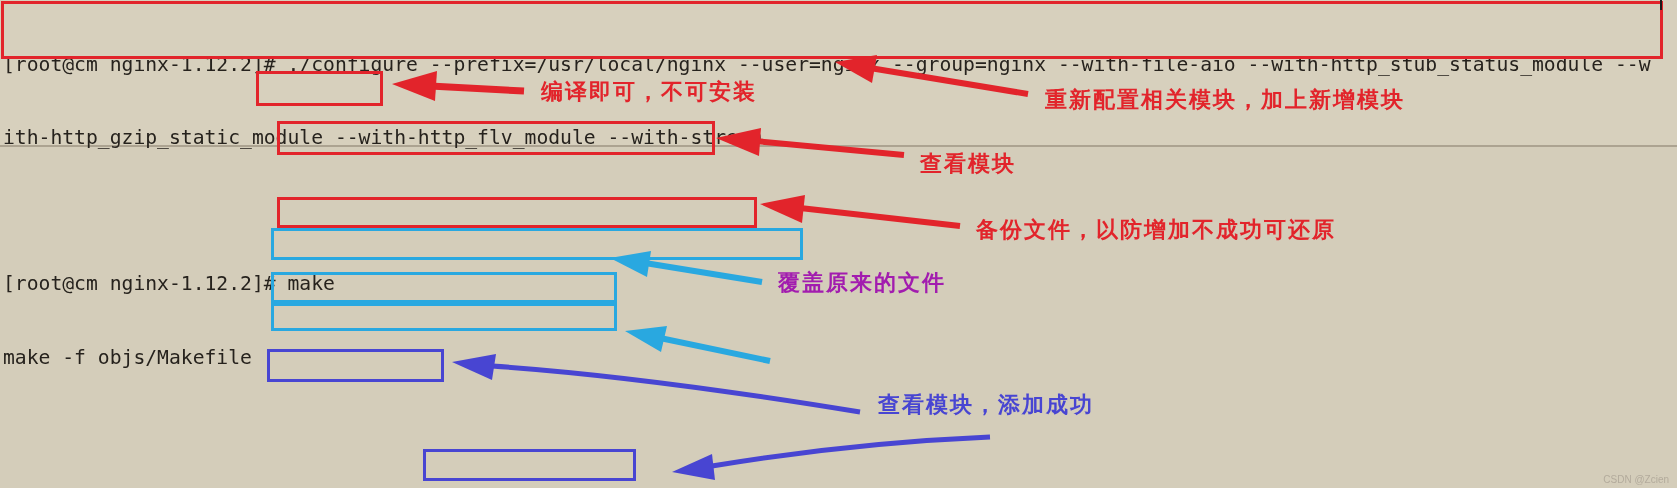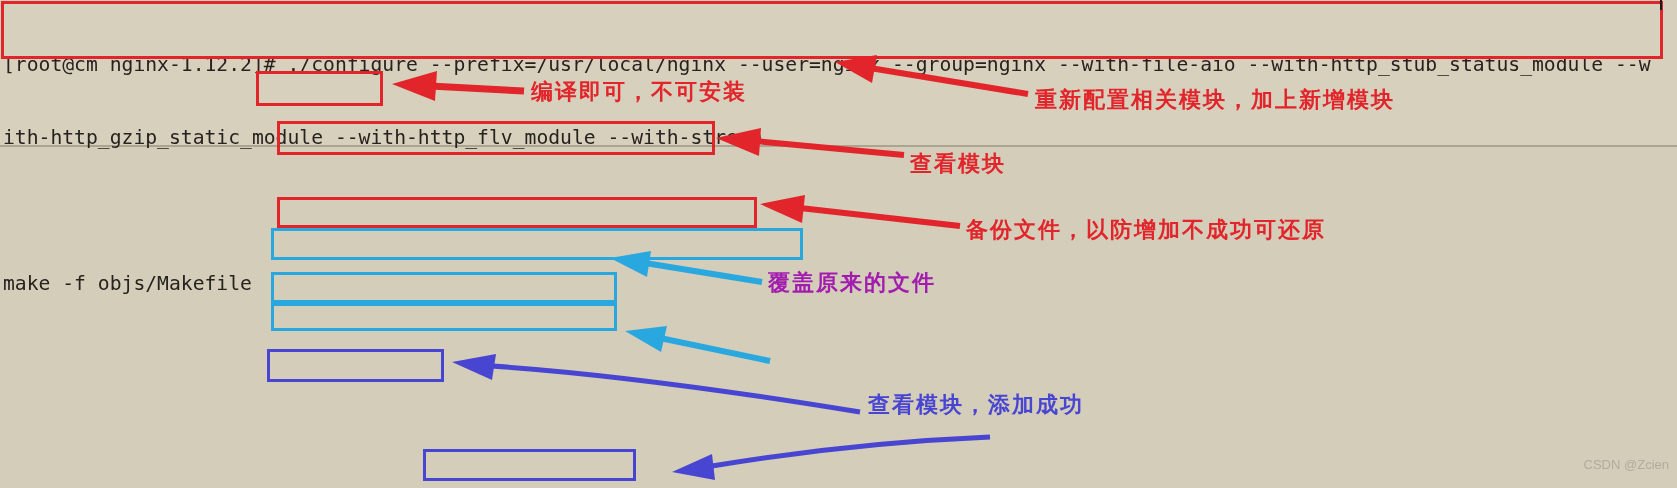--- a/index.html
+++ b/index.html
@@ -20,43 +20,44 @@
   }
   .tl{height:24.4px;white-space:pre;}
   .abox{position:absolute;background:transparent;z-index:3;}
   .abox.red{border:3px solid #e2242b;}
   .abox.cyan{border:3px solid #29a8e0;}
   .abox.indigo{border:3px solid #4845d2;}
   #arrows{position:absolute;left:0;top:0;width:1677px;height:488px;z-index:4;pointer-events:none;}
   .alabel{
     position:absolute;z-index:5;
     font-family:Liberation Mono, monospace;
-    font-weight:bold;font-size:22px;letter-spacing:2px;white-space:nowrap;
+    font-weight:bold;font-size:22px;letter-spacing:2px;white-space:nowrap;margin-left:10px;
   }
   .alabel.red{color:#e2242b;}
   .alabel.cyan{color:#a21caf;}
   .alabel.indigo{color:#4845d2;}
   #watermark{
-    position:absolute;right:8px;bottom:16px;z-index:5;
-    font-family:"Liberation Sans",sans-serif;font-size:13px;color:#b3ab9c;
+    position:absolute;right:8px;bottom:3px;z-index:5;
+    font-family:"Liberation Sans",sans-serif;font-size:10px;color:#b3ab9c;
   }
   #corner-tick{position:absolute;left:1660px;top:0;width:2px;height:10px;background:#1a1a1a;z-index:6;}
 </style>
 </head>
 <body>
 
 <div id="root">
 
   <div id="topband"></div>
   <div id="seam"></div>
 
   <div id="terminal">
     <div class="tl">[root@cm nginx-1.12.2]# ./configure --prefix=/usr/local/nginx --user=nginx --group=nginx --with-file-aio --with-http_stub_status_module --w</div>
     <div class="tl">ith-http_gzip_static_module --with-http_flv_module --with-stream</div>
     <div class="tl"></div>
+    <div class="tl">[root@cm nginx-1.12.2]# make</div>
     <div class="tl">make -f objs/Makefile</div>
     
     
     
     
     
     
     
     
     

